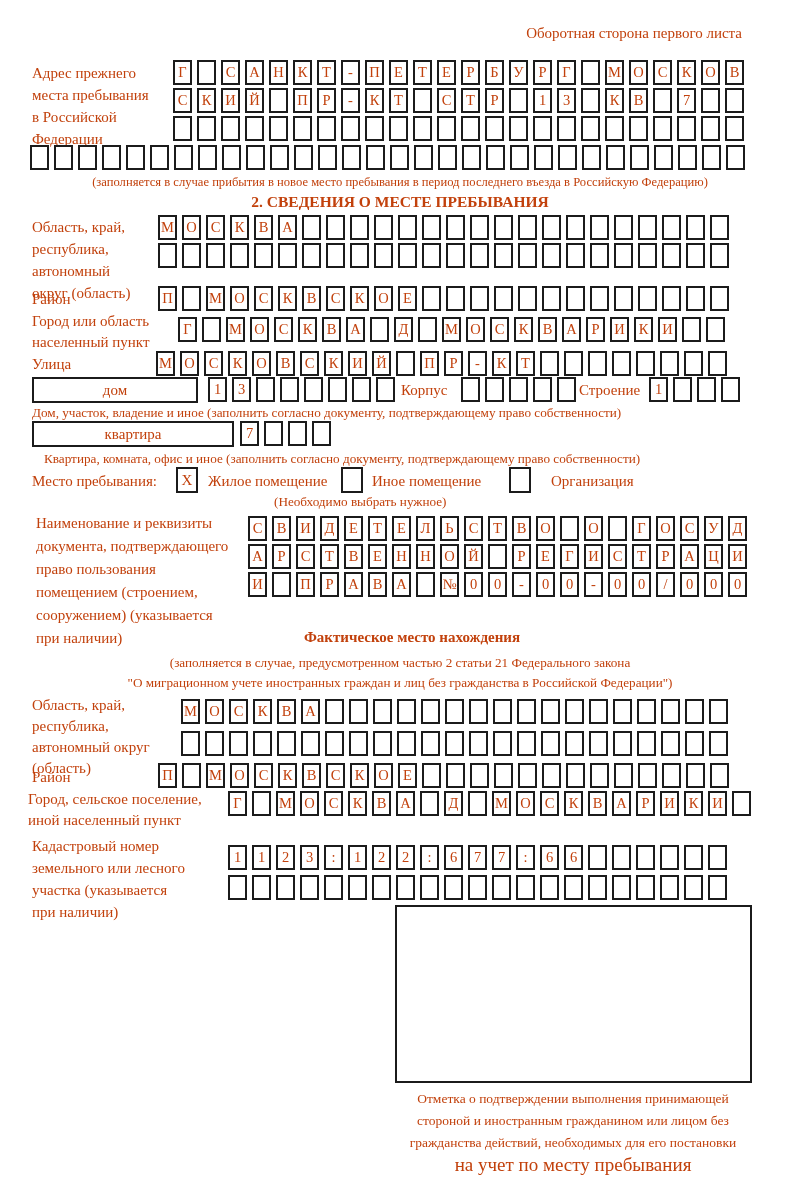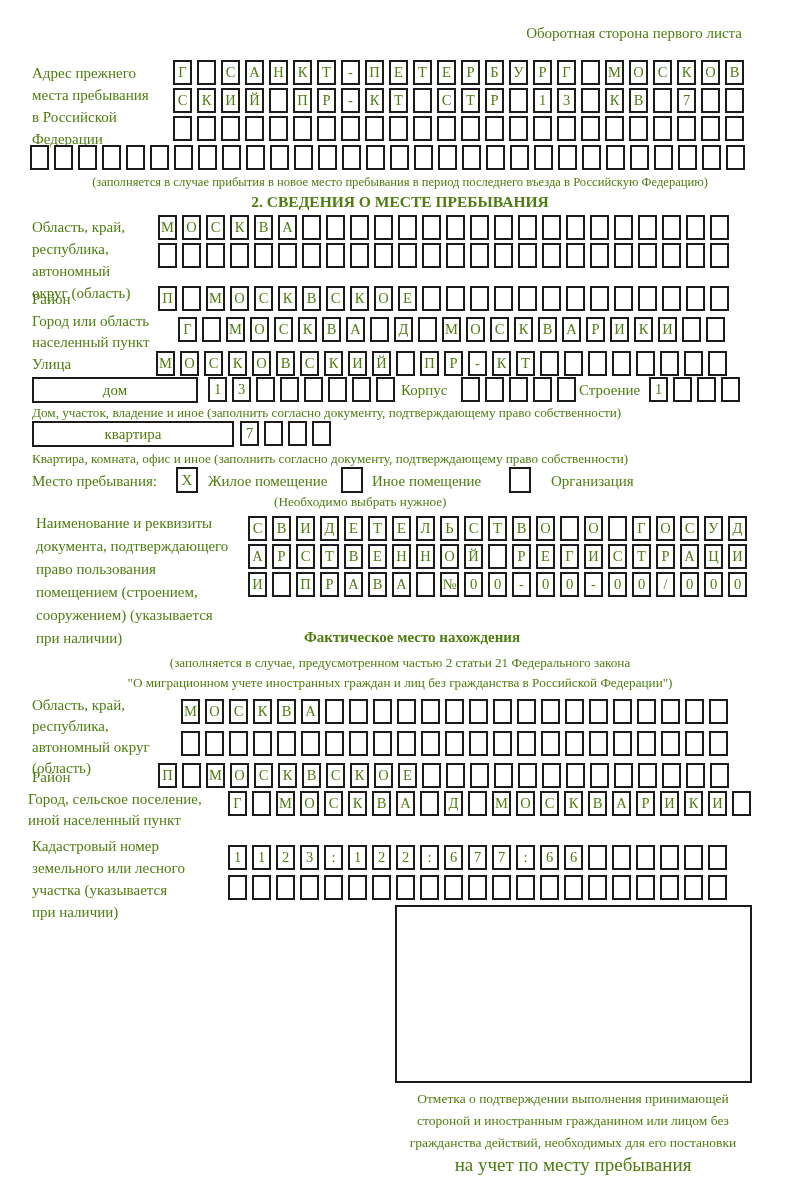--- a/index.html
+++ b/index.html
@@ -1,16 +1,16 @@
 <!DOCTYPE html>
 <html><head>
 <meta charset="utf-8">
 <style>
   html,body{margin:0;padding:0;background:#ffffff;}
-  .sheet{position:relative;width:800px;height:1180px;background:#fff;color:#4d7c0f;
+  .sheet{position:relative;width:800px;height:1180px;background:#fff;color:#c2410c;
          font-family:"Liberation Serif",serif;overflow:hidden;}
   .abs{position:absolute;}
   .boxrow{display:flex;}
   .cell{box-sizing:border-box;flex:0 0 19px;width:19px;height:25px;border:2px solid #1b1b1b;
         margin-right:5px;display:flex;align-items:center;justify-content:center;
         font-size:14.5px;line-height:1;}
   .labelbox{box-sizing:border-box;height:26px;border:2px solid #1b1b1b;display:flex;
         align-items:center;justify-content:center;font-size:15px;}
   .checkbox{box-sizing:border-box;width:22px;height:26px;border:2px solid #1b1b1b;display:flex;
         align-items:center;justify-content:center;font-size:15px;}
@@ -322,21 +322,21 @@
     </div>
   <div class="abs note13" style="left:32px;top:403px;">Дом, участок, владение и иное (заполнить согласно документу, подтверждающему право собственности)</div>
 
   <div class="abs labelbox" style="left:32px;top:421px;width:202px;">квартира</div>
   <div class="abs boxrow" style="left:240px;top:421px;">
       <span class="cell">7</span>
       <span class="cell"></span>
       <span class="cell"></span>
       <span class="cell"></span>
     </div>
-  <div class="abs note13" style="left:32px;top:449px;">Квартира, комната, офис и иное (заполнить согласно документу, подтверждающему право собственности)</div>
+  <div class="abs note13" style="left:44px;top:449px;">Квартира, комната, офис и иное (заполнить согласно документу, подтверждающему право собственности)</div>
 
   <div class="abs lbl" style="left:32px;top:470px;">Место пребывания:</div>
   <div class="abs checkbox" style="left:176px;top:467px;">X</div>
   <div class="abs lbl" style="left:208px;top:470px;">Жилое помещение</div>
   <div class="abs checkbox" style="left:341px;top:467px;"></div>
   <div class="abs lbl" style="left:372px;top:470px;">Иное помещение</div>
   <div class="abs checkbox" style="left:509px;top:467px;"></div>
   <div class="abs lbl" style="left:551px;top:470px;">Организация</div>
   <div class="abs note13" style="left:240px;top:492px;margin-left:34px;">(Необходимо выбрать нужное)</div>
 

